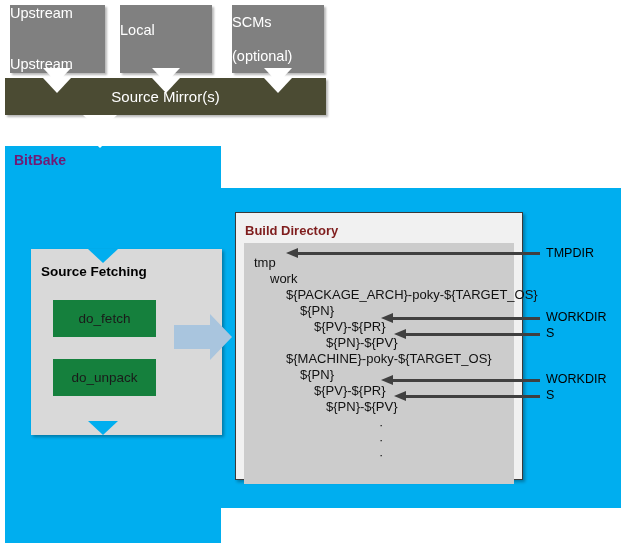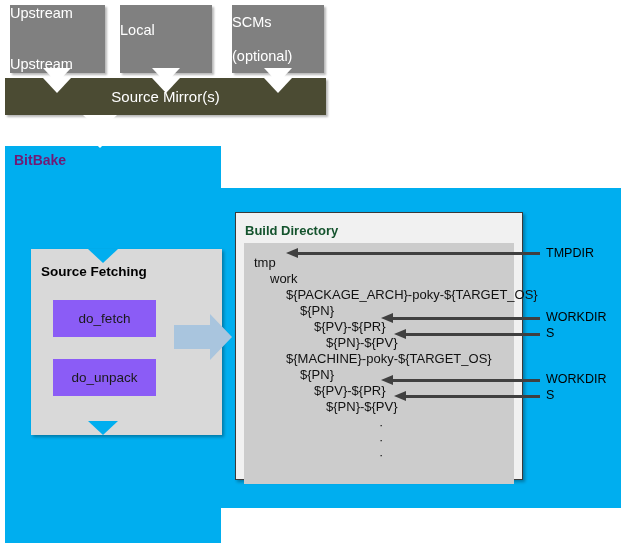--- a/index.html
+++ b/index.html
@@ -73,21 +73,21 @@
     background: #d9d9d9;
     box-shadow: 2px 2px 3px rgba(0,0,0,0.30);
     padding-left: 48px;
   }
   #fetch-title {
     color: #000000;
     font-size: 13.5px;
     font-weight: bold;
   }
   .task-box {
-    background: #8b5cf6;
+    background: #15803d;
     color: #1a1a1a;
     font-size: 13.5px;
     display: flex;
     align-items: center;
     justify-content: center;
   }
   
   .notch-blue {
     width: 0; height: 0;
     border-left: 15px solid transparent;
@@ -106,21 +106,21 @@
     border-left: 22px solid #A9C5DE;
   }
 
   
   #build-dir {
     background: #f1f1f1;
     border: 1.5px solid #3a3a3a;
     box-shadow: 2px 2px 3px rgba(0,0,0,0.30);
   }
   #build-dir-title {
-    color: #14532d;
+    color: #7f1d1d;
     font-size: 13px;
     font-weight: bold;
   }
   #tree-area { background: #cccccc; }
   .tree-line {
     position: absolute;
     color: #111111;
     font-size: 13px;
     line-height: 13px;
     white-space: nowrap;

